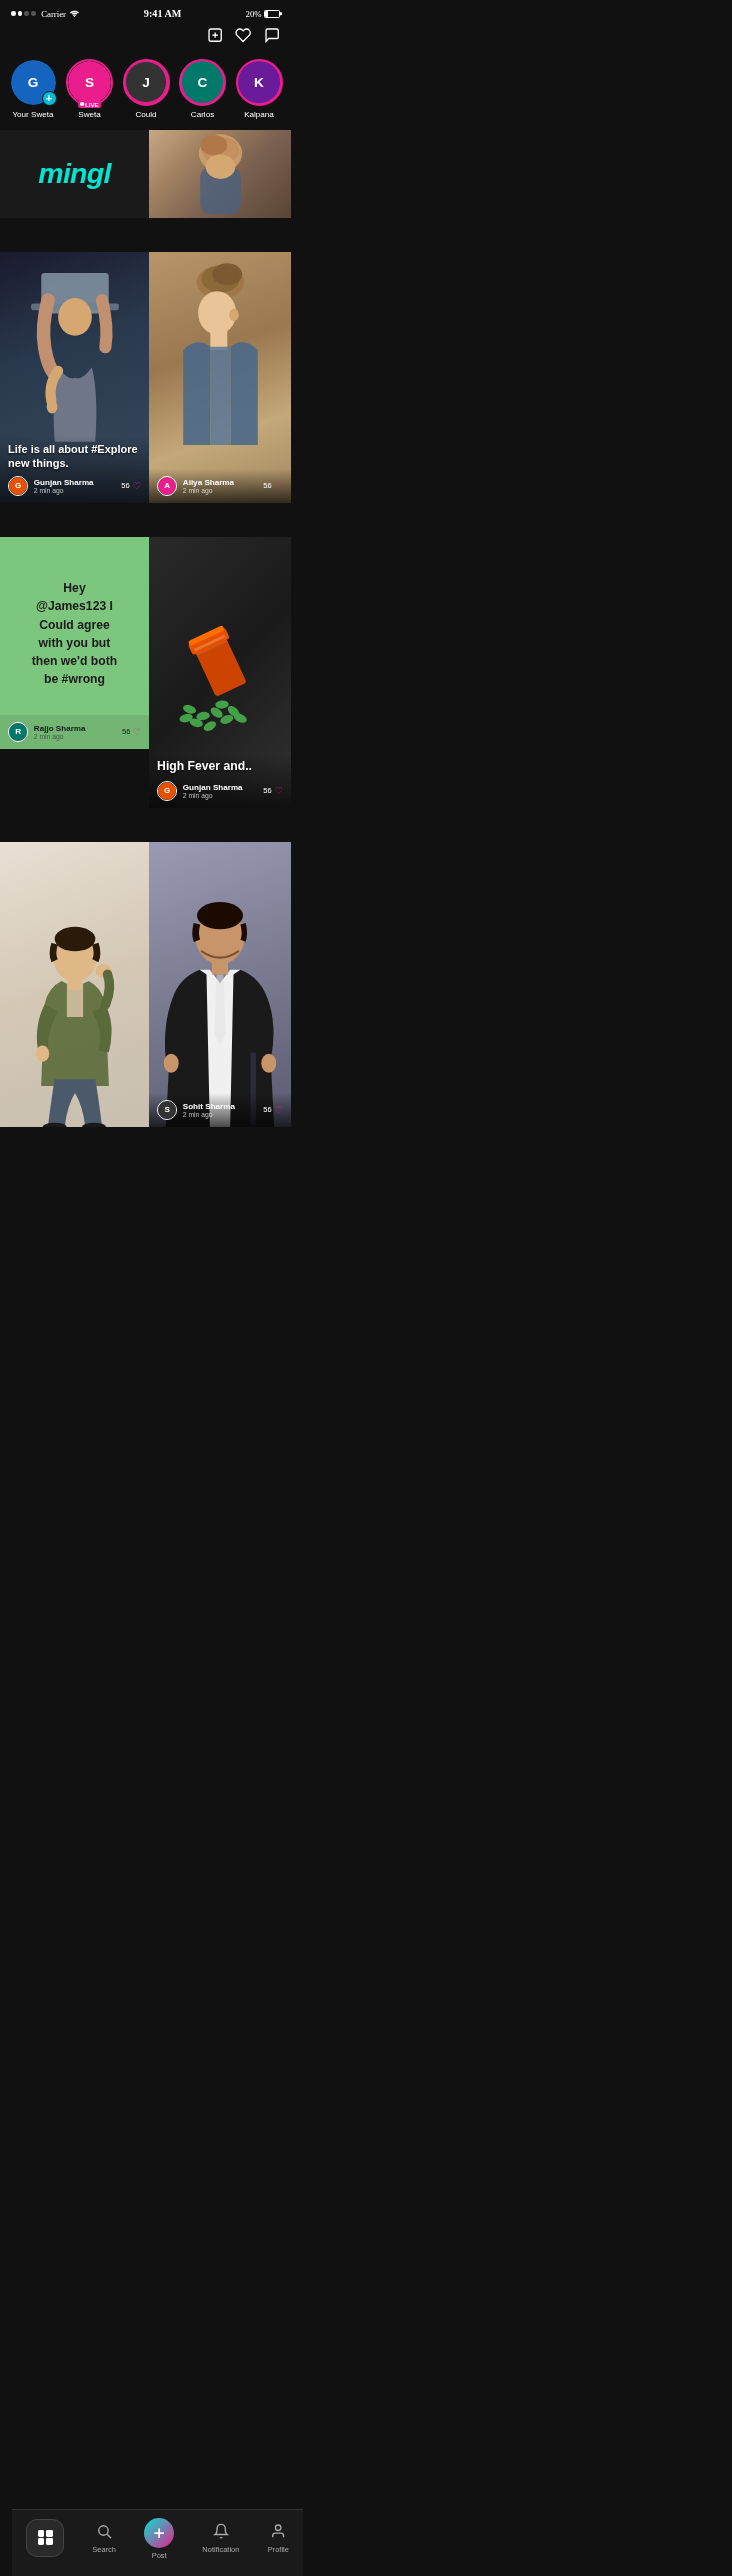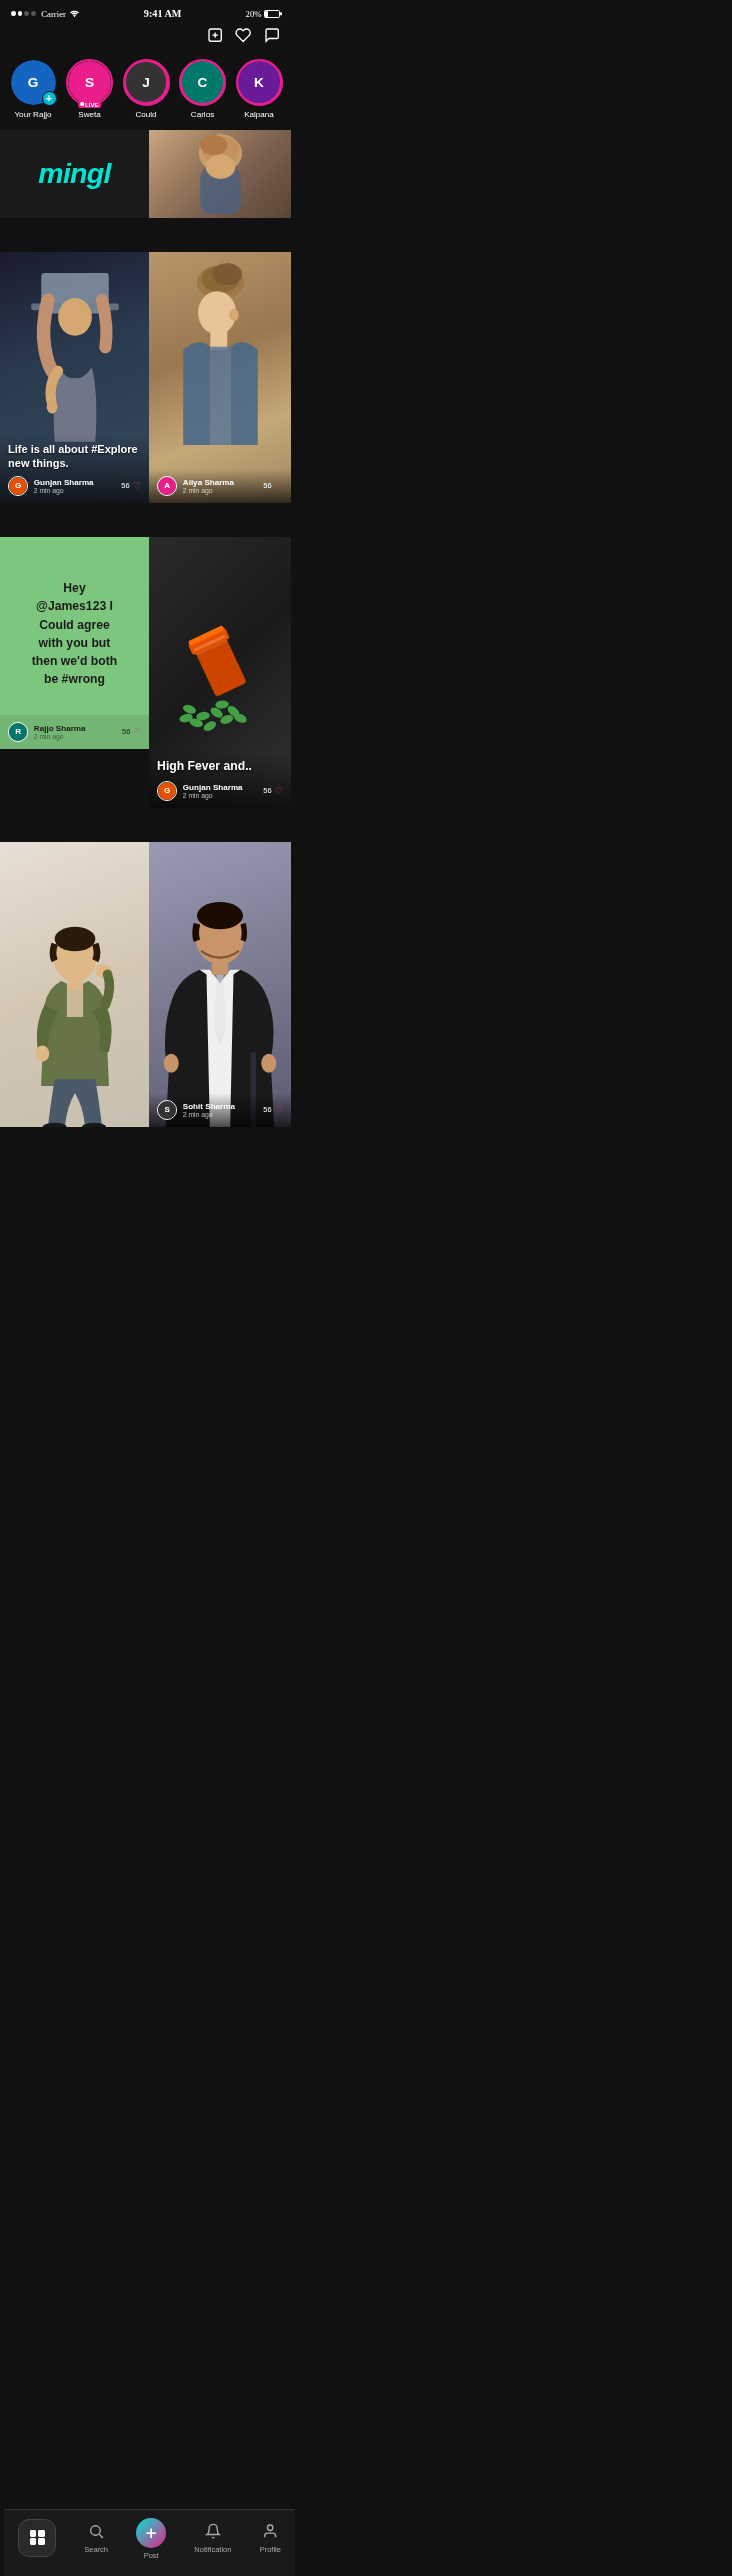--- a/index.html
+++ b/index.html
@@ -193,21 +193,21 @@
       border: 1px solid #fff;
     }
     .footer-name { font-size: 8.1px; font-weight: 600; color: #1a1a1a; }
     .footer-time { font-size: 6.8px; color: rgba(0,0,0,0.5); }
     .footer-likes { font-size: 7.5px; color: #1a1a1a; display: flex; align-items: center; gap: 2.7px; }
     .footer-heart { color: #e91e8c; font-size: 8.8px; }
 
     
     .bottom-nav {
       position: fixed;
-      bottom: 0; left: 4px;
+      bottom: 0; left: 12px;
       width: 291px;
       background: #1a1a1a;
       padding: 5.4px 0 13.6px;
       display: flex;
       align-items: center;
       justify-content: space-around;
       border-top: 0.7px solid #333;
       z-index: 100;
     }
     .nav-item {
@@ -307,21 +307,21 @@
 
 <div class="stories-row">
 
   <div class="story-item">
     <div class="story-avatar-wrap">
       <div class="story-avatar">
         <div class="avatar-placeholder bg-blue">G</div>
       </div>
       <div class="add-btn">+</div>
     </div>
-    <span class="story-label">Your Rajjo</span>
+    <span class="story-label">Your Sweta</span>
   </div>
 
   <div class="story-item">
     <div class="story-avatar-wrap live-story">
       <div class="story-avatar">
         <div class="avatar-placeholder bg-pink">S</div>
       </div>
       <div class="live-badge">
         <div class="live-dot"></div>
         <span>LIVE</span>

